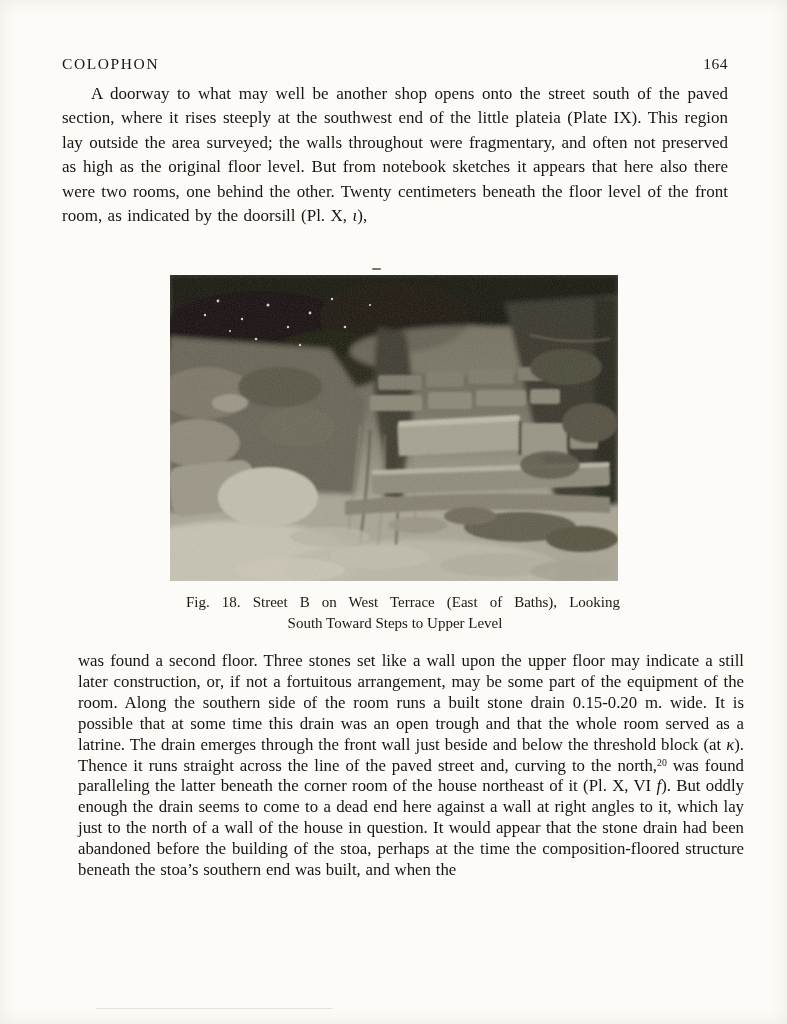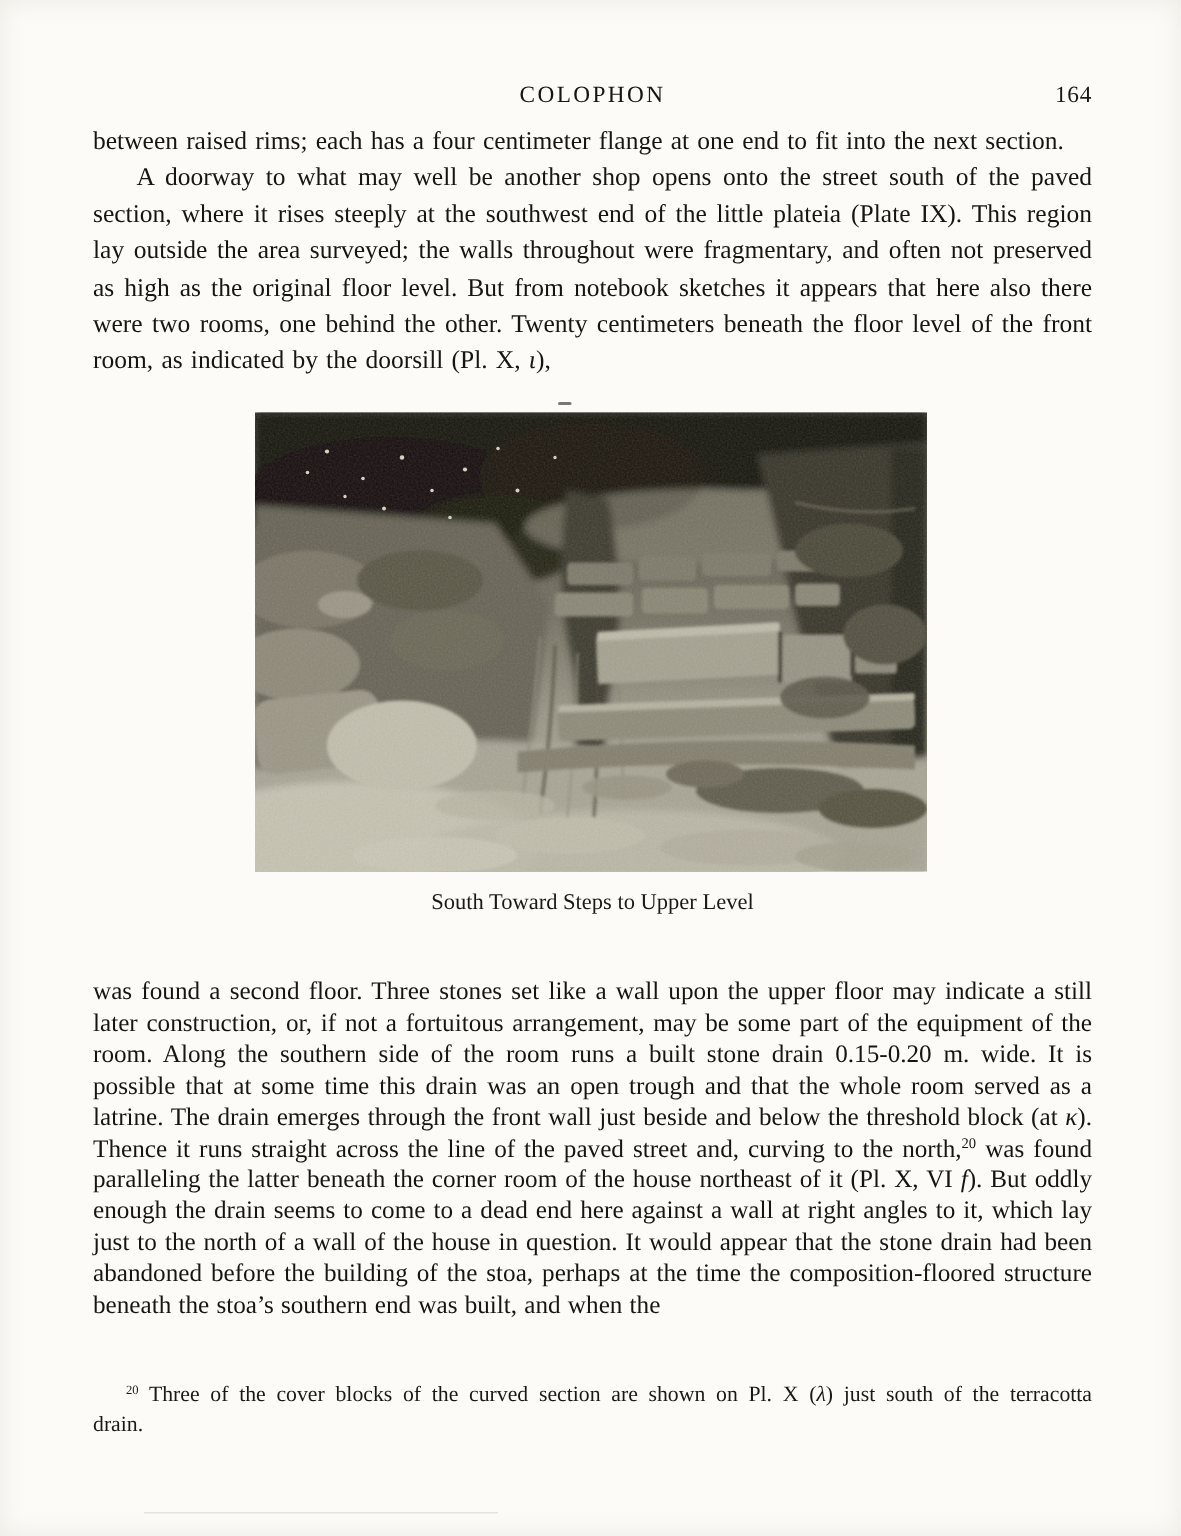--- a/index.html
+++ b/index.html
@@ -13,34 +13,34 @@
     width: 787px; height: 1024px;
     background: #fcfbf7;
     color: #1a1916;
     overflow: hidden;
     box-shadow: inset 0 0 18px rgba(120,115,100,0.12);
   }
   .running-head {
     position: absolute; top: 55px; left: 62px; width: 666px; height: 20px;
   }
   .head-title {
-    position: absolute; left: 0; right: 0; text-align: center;
+    position: absolute; left: 0; right: 0; 
     font-size: 15.5px; letter-spacing: 1.6px; color: #161511;
   }
   .page-number {
     position: absolute; right: 0; top: 0;
     font-size: 15.5px; letter-spacing: 0.5px;
   }
   .body-block {
     position: absolute; left: 62px; width: 666px;
     text-align: justify;
     color: #161511;
   }
   .block-1 { top: 82px; font-size: 17px; line-height: 24.4px; word-spacing: 1.2px; }
-  .block-2 { top: 651px; font-size: 16.8px; line-height: 20.9px; word-spacing: 0.6px; }
+  .block-2 { top: 651px; font-size: 16.8px; line-height: 20.9px; word-spacing: 0.6px; margin-left: 16px; }
   .para { margin: 0; }
   .para.indent { text-indent: 29px; }
   sup {
     font-size: 0.58em; line-height: 0; vertical-align: 0.55em; letter-spacing: 0;
   }
   .figure {
     position: absolute; left: 170px; top: 275px; width: 448px; height: 306px;
   }
   .figure svg { display: block; }
   .caption {
@@ -68,21 +68,20 @@
 <body>
 
 <div class="page">
 
   <div class="running-head">
     <div class="head-title">COLOPHON</div>
     <div class="page-number">164</div>
   </div>
 
   <div class="body-block block-1">
-    <p class="para"><span>between raised rims; each has a four centimeter flange at one end to fit into the next section.</span></p>
     <p class="para indent"><span>A doorway to what may well be another shop opens onto the street south of the paved section, where it rises steeply at the southwest end of the little plateia (Plate IX). This region lay outside the area surveyed; the walls throughout were fragmentary, and often not preserved as high as the original floor level. But from notebook sketches it appears that here also there were two rooms, one behind the other. Twenty centimeters beneath the floor level of the front room, as indicated by the doorsill (Pl. X, </span><i>ι</i><span>),</span></p>
   </div>
 
   <div class="dash-artifact"></div>
 
   <div class="figure">
     <svg width="448" height="306" viewBox="0 0 448 306">
       <defs>
         <linearGradient id="bgG" x1="0" y1="0" x2="0" y2="1">
           <stop offset="0" stop-color="#403d33"></stop>
@@ -183,24 +182,24 @@
         <circle cx="175" cy="52" r="1.3"></circle>
           <circle cx="200" cy="30" r="1.1"></circle>
           <circle cx="35" cy="40" r="1.2"></circle>
       </g>
 
       <rect width="448" height="306" filter="url(#grain)" opacity="0.18"></rect>
     </svg>
   </div>
 
   <div class="caption">
+    <div class="caption-l1">Fig. 18. Street B on West Terrace (East of Baths), Looking</div>
     <div class="caption-l2">South Toward Steps to Upper Level</div>
   </div>
 
   <div class="body-block block-2">
     <p class="para"><span>was found a second floor. Three stones set like a wall upon the upper floor may indicate a still later construction, or, if not a fortuitous arrangement, may be some part of the equipment of the room. Along the southern side of the room runs a built stone drain 0.15-0.20 m. wide. It is possible that at some time this drain was an open trough and that the whole room served as a latrine. The drain emerges through the front wall just beside and below the threshold block (at </span><i>κ</i><span>). Thence it runs straight across the line of the paved street and, curving to the north,</span><sup>20</sup><span> was found paralleling the latter beneath the corner room of the house northeast of it (Pl. X, VI </span><i>f</i><span>). But oddly enough the drain seems to come to a dead end here against a wall at right angles to it, which lay just to the north of a wall of the house in question. It would appear that the stone drain had been abandoned before the building of the stoa, perhaps at the time the composition-floored structure beneath the stoa’s southern end was built, and when the</span></p>
   </div>
 
-  <div class="footnote"><sup>20</sup><span> Three of the cover blocks of the curved section are shown on Pl. X (</span><i>λ</i><span>) just south of the terracotta drain.</span></div>
 
   <div class="scanline-artifact"></div>
 
 </div>
 
 </body></html>

